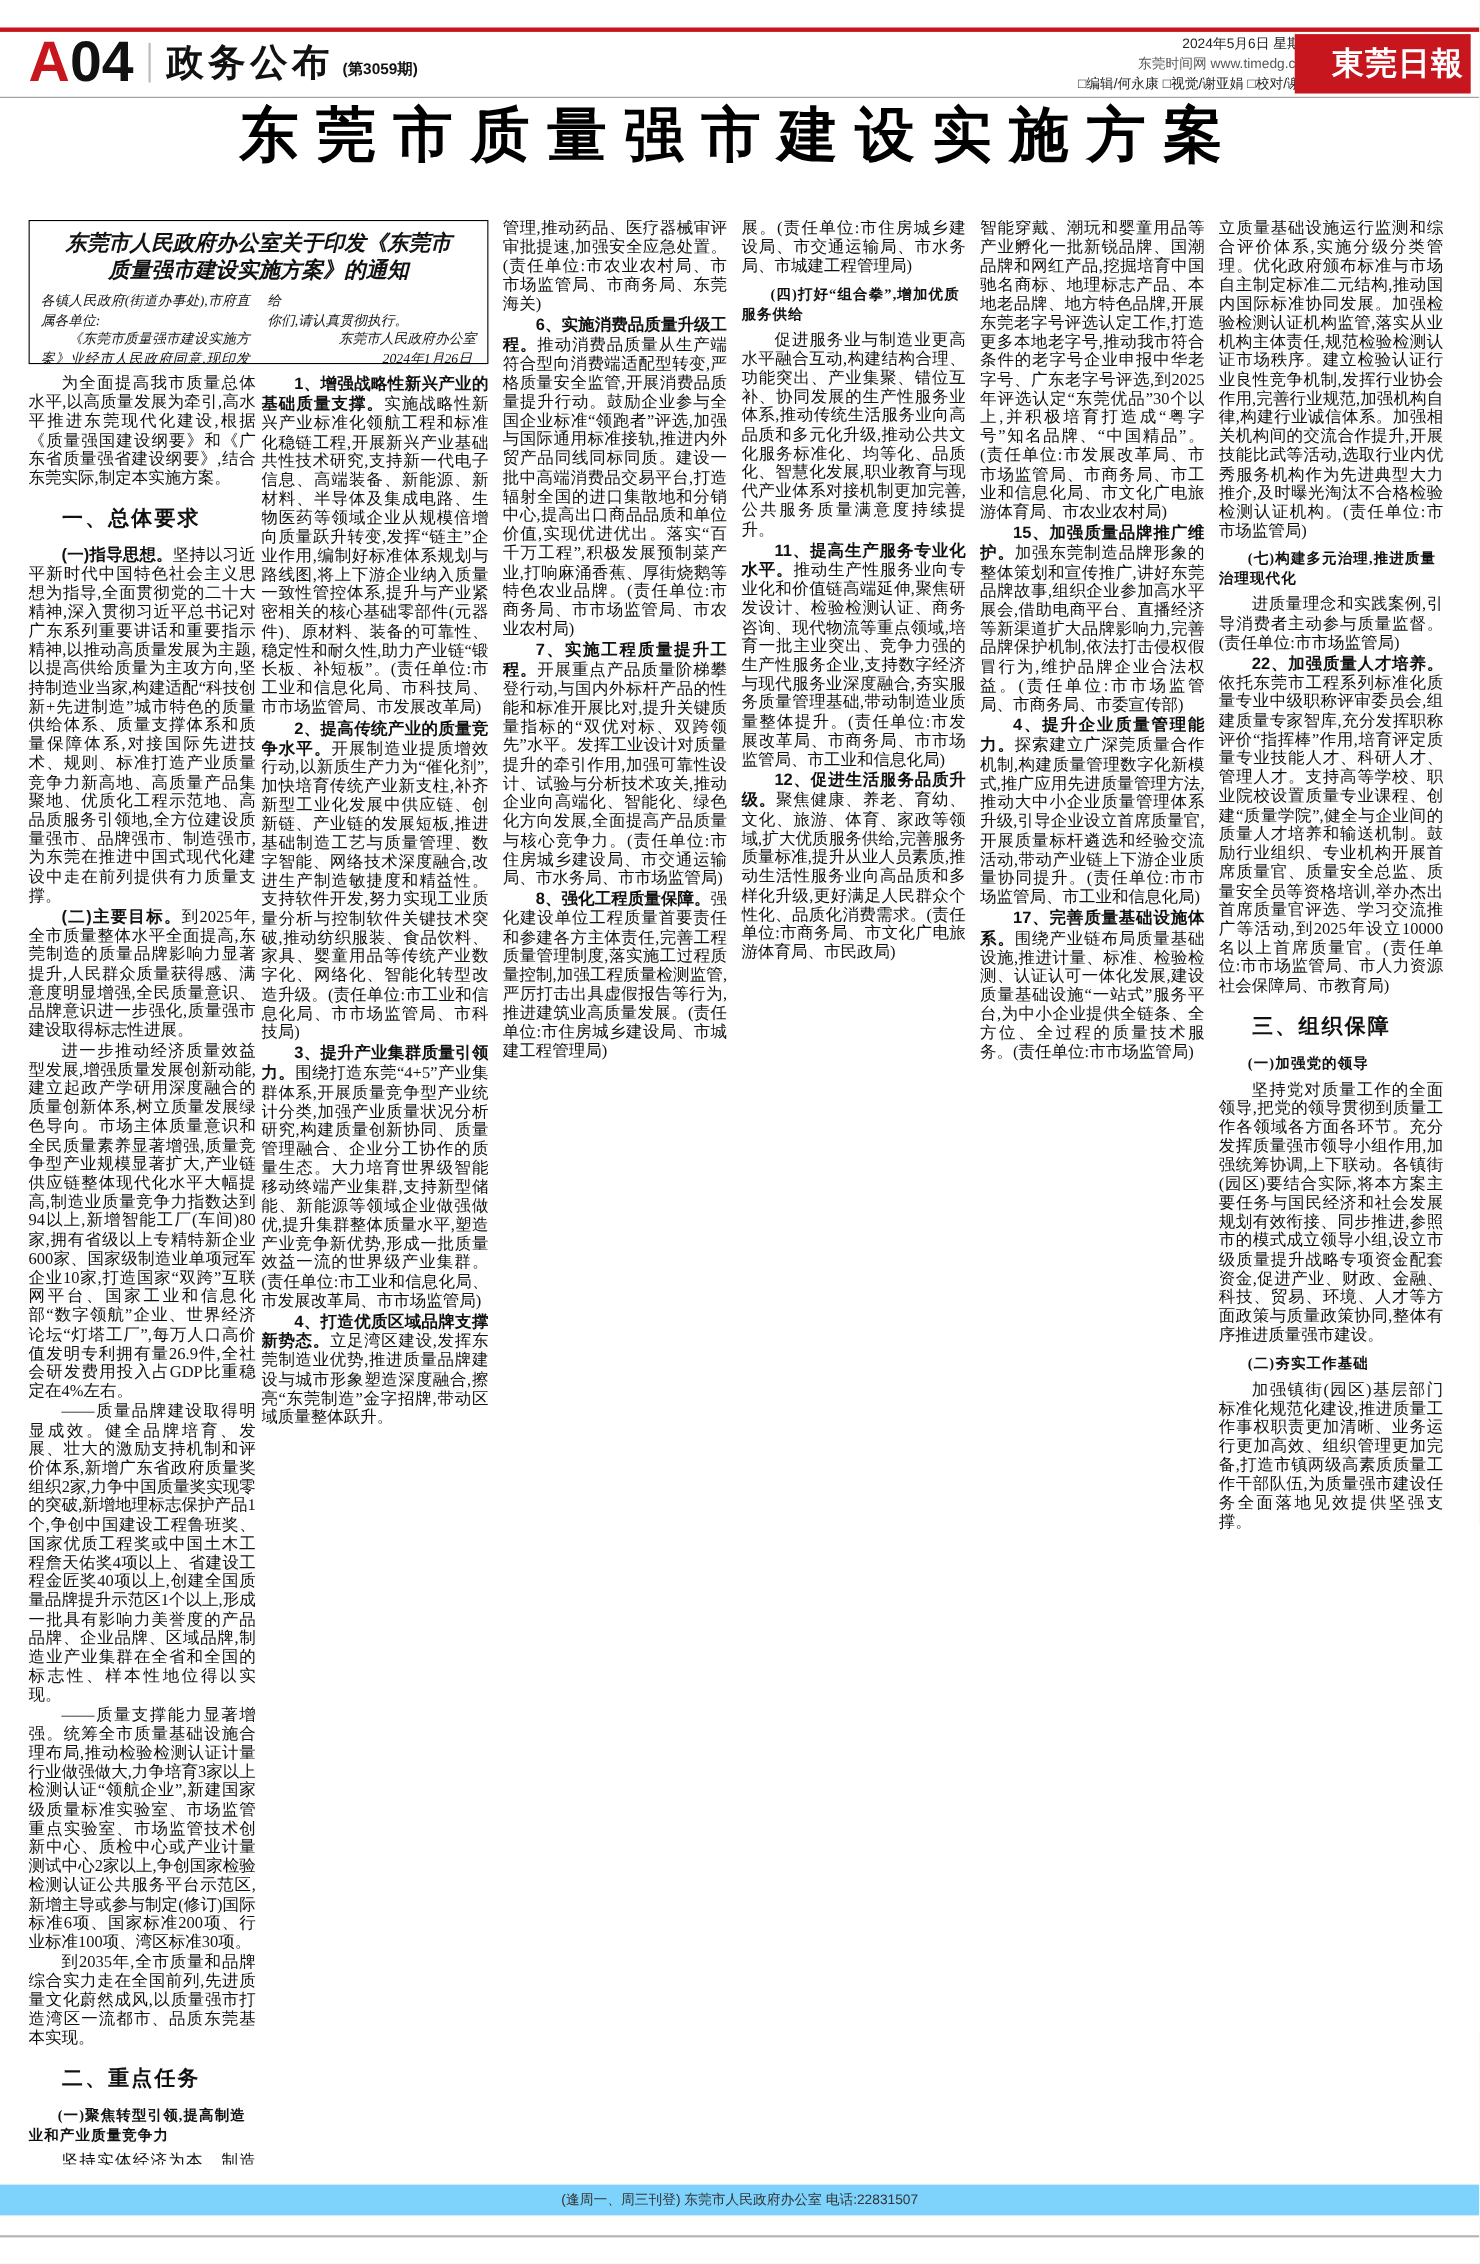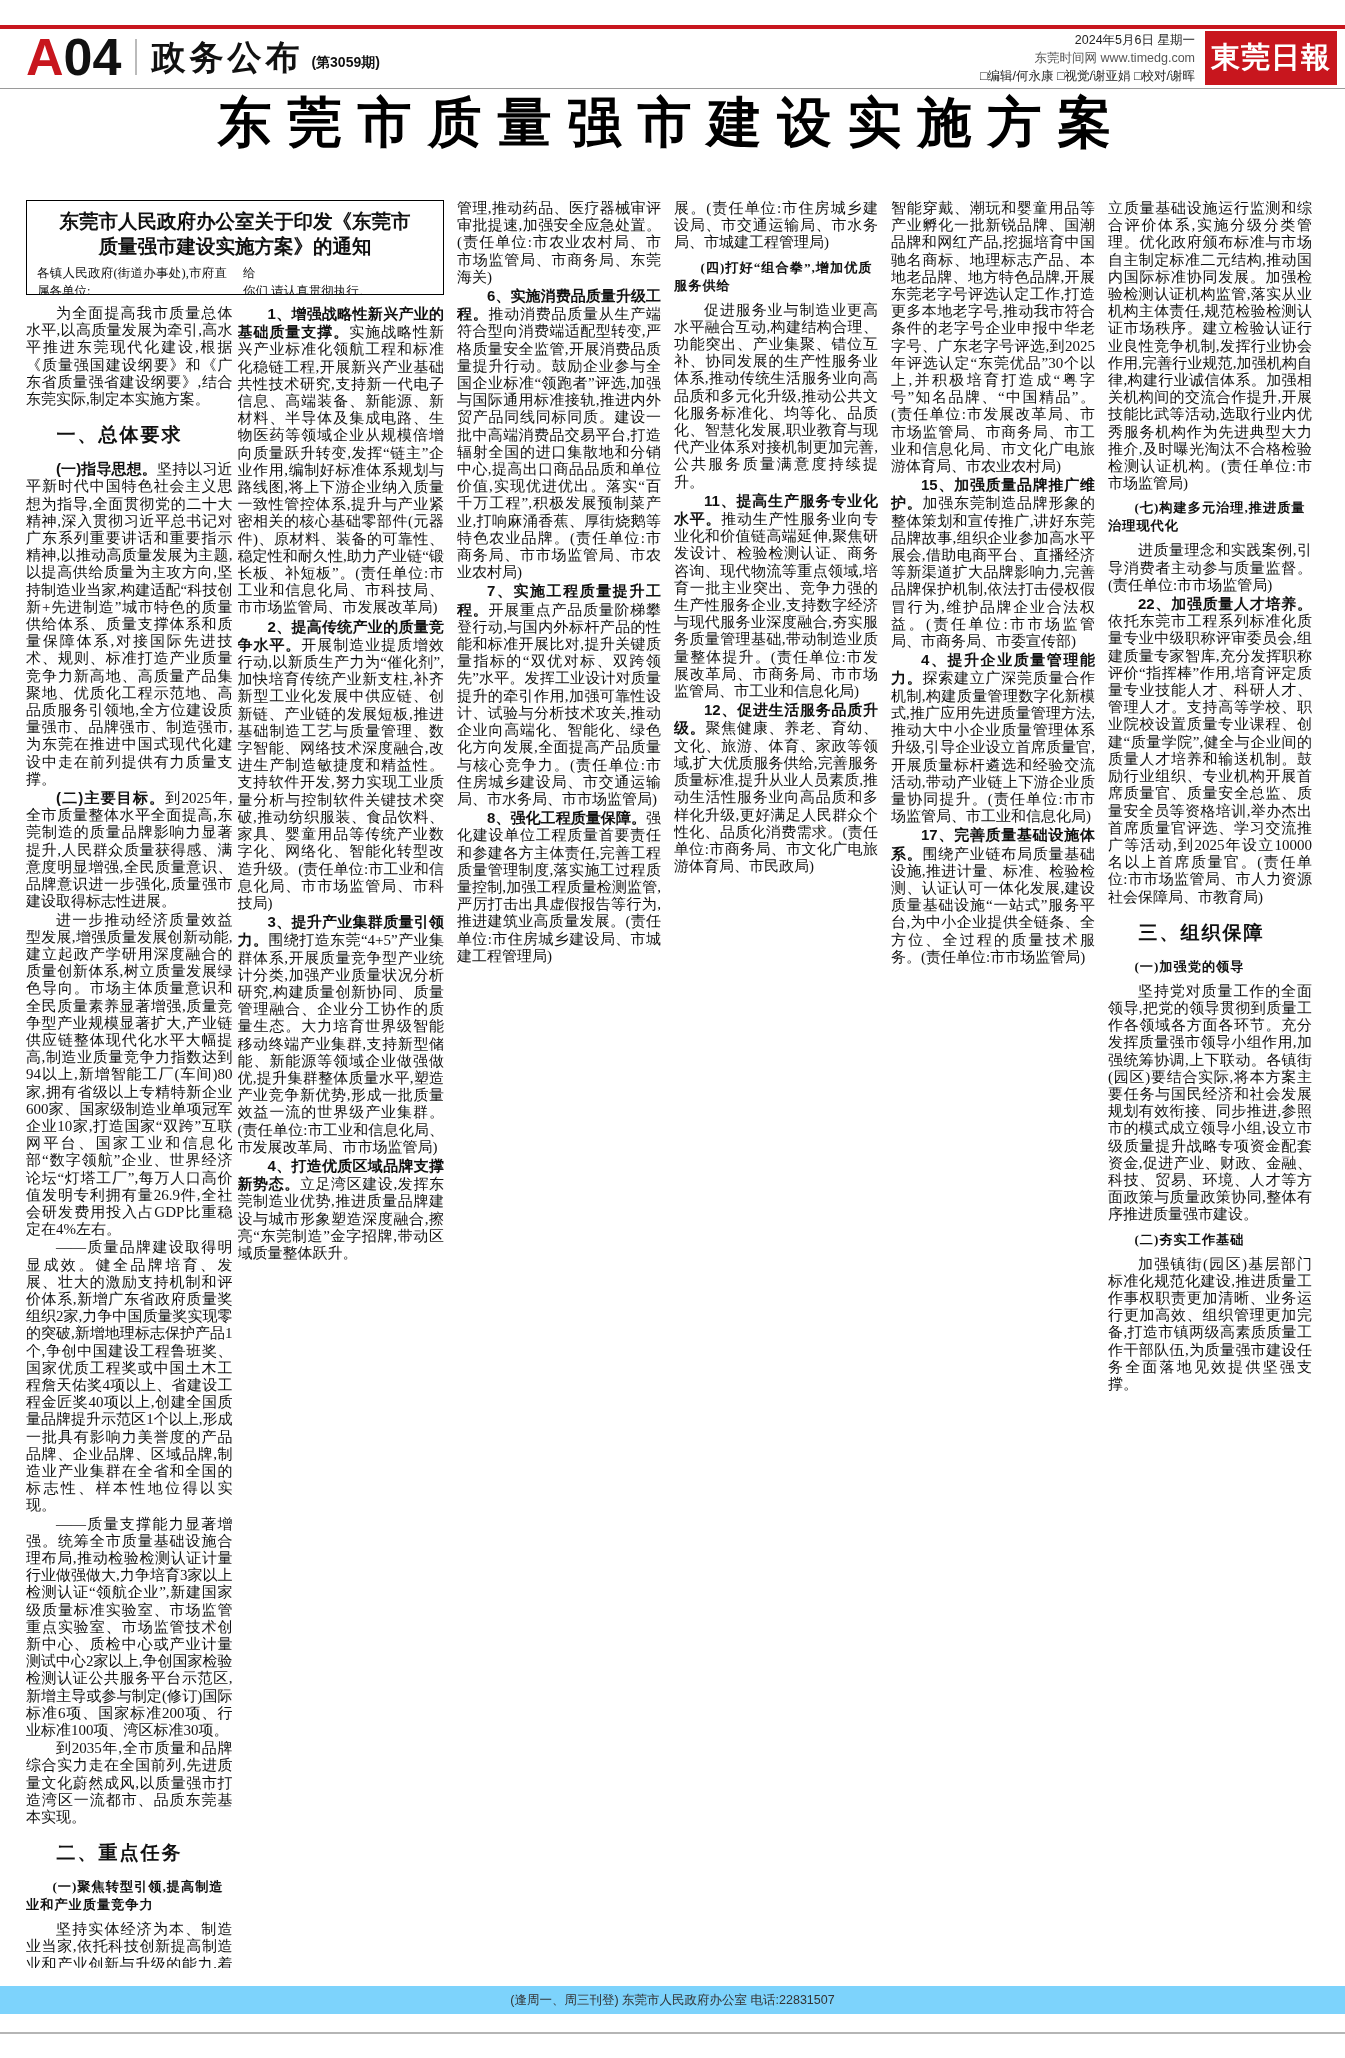--- a/index.html
+++ b/index.html
@@ -12,29 +12,29 @@
   .page-code{font-family:"Liberation Sans","DejaVu Sans",sans-serif;font-weight:bold;font-size:52px;line-height:44px;}
   .page-code .a{color:#c8161e;}
   .hdr-divider{width:2px;height:36px;background:#bbb;margin:0 14px 4px 14px;}
   .section-title{font-family:"Liberation Sans","DejaVu Sans",sans-serif;font-weight:bold;font-size:34px;line-height:44px;letter-spacing:4px;}
   .issue-no{font-family:"Liberation Sans","DejaVu Sans",sans-serif;font-weight:bold;font-size:14px;margin:0 0 7px 8px;}
   .header-right{position:absolute;right:150px;top:2px;text-align:right;
                 font-family:"Liberation Sans","DejaVu Sans",sans-serif;font-size:12.5px;line-height:18px;color:#222;}
   .header-right .site{color:#555;}
   .masthead{position:absolute;right:8px;top:2px;width:132px;height:54px;background:#c8161e;color:#fff;
             display:flex;align-items:center;justify-content:center;
-            font-family:"Liberation Serif","DejaVu Serif",serif;font-weight:bold;font-size:29px;letter-spacing:1px;}
+            font-family:"Liberation Serif","DejaVu Serif",serif;font-weight:bold;font-size:29px;letter-spacing:1px;padding-left:28px;}
   .hdr-rule{position:absolute;left:0;top:88px;width:100%;height:1px;background:#9a9a9a;}
   
   .headline{position:absolute;left:0;top:94px;width:100%;text-align:center;
             font-weight:bold;font-size:54px;line-height:58px;letter-spacing:16px;color:#000;}
   
   .body-region{position:absolute;left:26px;top:200px;width:1293px;height:1768px;display:flex;gap:13px;}
   .left-pair{width:418px;flex:none;display:flex;flex-direction:column;}
-  .notice-box{border:1.5px solid #000;height:95px;flex:none;padding:8px 10px 6px 10px;overflow:hidden;margin-bottom:10px;box-sizing:border-box;}
+  .notice-box{border:1.5px solid #000;height:131px;flex:none;padding:8px 10px 6px 10px;overflow:hidden;margin-bottom:10px;box-sizing:border-box;font-style:italic;}
   .notice-title{text-align:center;font-weight:bold;font-size:19.5px;line-height:25px;margin:0 0 6px 0;}
   .notice-cols{column-count:2;column-gap:16px;font-size:12.5px;line-height:17.5px;text-align:justify;}
   .notice-cols p{margin:0;}
   .notice-cols p.ind{text-indent:2em;}
   .notice-sig{text-align:right;margin-top:17px;}
   .notice-date{text-align:right;padding-right:4px;}
   .pair-cols{display:flex;gap:5px;flex:1;overflow:hidden;}
   .col{flex:1;overflow:hidden;min-width:0;}
   .col-narrow{width:204px;flex:none;}
   .col p{margin:0 0 1px 0;font-size:15px;line-height:17.2px;text-align:justify;text-indent:2em;}

